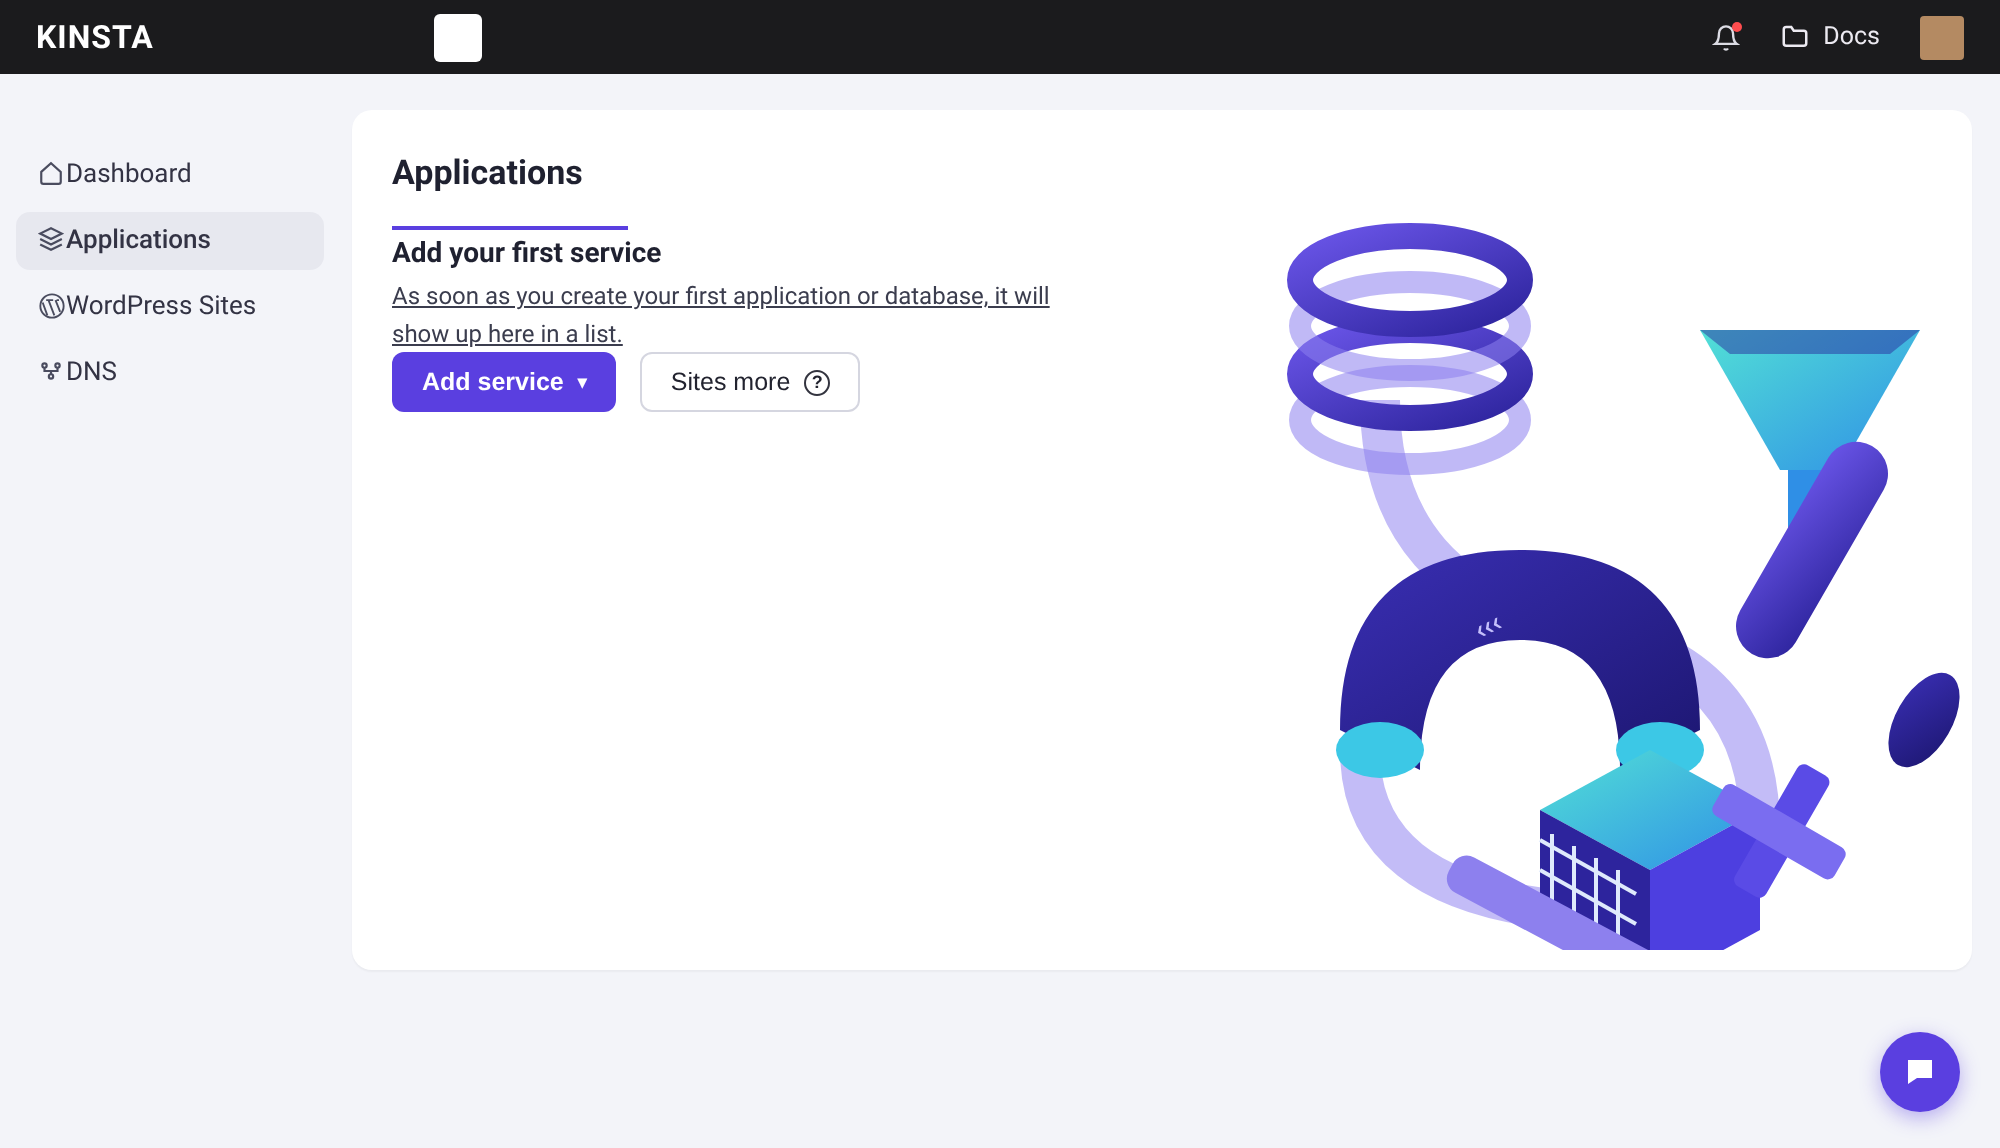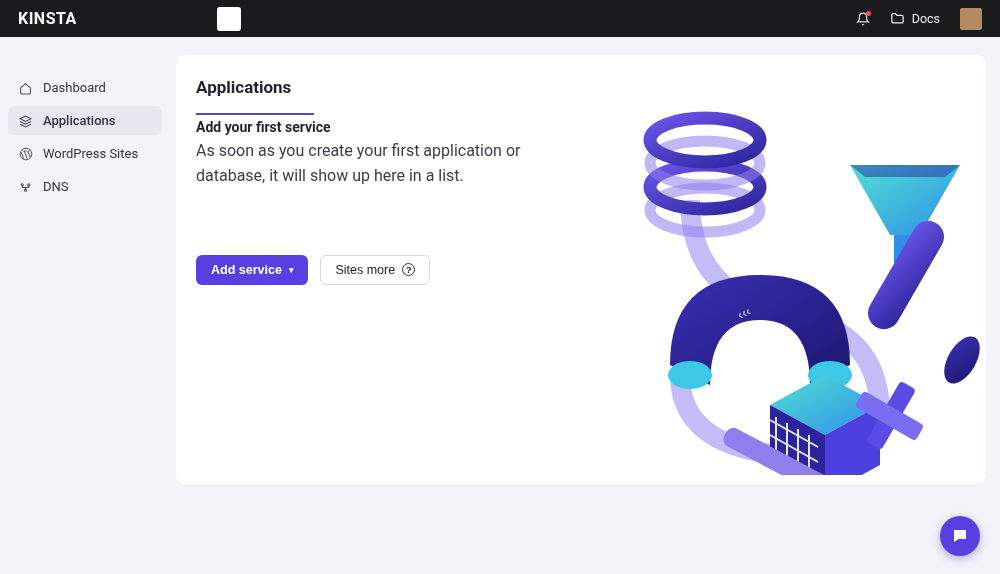--- a/index.html
+++ b/index.html
@@ -12,33 +12,33 @@
   .top-spacer { flex:1; }
   .top-badge { width:24px; height:24px; background:#fff; border-radius:3px; margin-left:140px;}
   .top-right { display:flex; align-items:center; gap:20px; }
   .bell-wrap { position:relative; display:flex; align-items:center; cursor:pointer;}
   .bell-dot { position:absolute; top:-1px; right:-1px; width:5px; height:5px; background:#ff4d4f; border-radius:50%; }
   .docs-link { display:flex; align-items:center; gap:7px; color:#eceaf1; font-size:12.5px; cursor:pointer;}
   .avatar { width:22px; height:22px; background:#b48a62; border-radius:2px; cursor:pointer;}
   
   .layout { display:flex; width:100%; height:calc(574px - 37px); }
   .sidebar { width:170px; padding: 36px 8px 0 8px; }
-  .nav-item { display:flex; align-items:flex-end; gap:10px; padding:7px 10px; border-radius:7px; font-size:13px; color:#333344; cursor:pointer; margin-bottom:4px;}
+  .nav-item { display:flex; align-items:flex-start; padding:7px 10px; border-radius:7px; font-size:13px; color:#333344; cursor:pointer; margin-bottom:4px;}
   .nav-item.active { background:#e7e8ef; font-weight:500;}
   .nav-icon { width:15px; display:flex; align-items:center; justify-content:center; color:#4a4c5f;}
   
   .main-wrap { flex:1; padding: 18px 14px 10px 6px; }
   .panel { background:#fff; border-radius:10px; height:430px; padding: 22px 20px 0 20px; position:relative; overflow:hidden; box-shadow:0 1px 1px rgba(0,0,0,0.04);}
   .panel h1 { font-size:17px; font-weight:700; margin-bottom:16px;}
   .accent-bar { width:118px; height:2px; background:#5a3fe0; margin-bottom:4px;}
   .credits { font-size:10.5px; color:#6b6d80; margin-bottom:5px;}
   .sub-h { font-size:14px; font-weight:700; margin-bottom:4px;}
-  .desc { font-size:16px; color:#3b3d4e; max-width:360px; line-height:1.55; margin-bottom:18px;}
+  .desc { font-size:12px; color:#3b3d4e; max-width:360px; line-height:1.55; margin-bottom:0;text-decoration:underline;}
   .btn-row { display:flex; gap:12px; }
-  .btn { display:inline-flex; align-items:center; gap:7px; font-size:12.5px; padding:8px 15px; border-radius:6px; cursor:pointer; border:none;margin-top:48px;}
+  .btn { display:inline-flex; align-items:center; gap:7px; font-size:12.5px; padding:8px 15px; border-radius:6px; cursor:pointer; border:none;}
   .btn-primary { background:#5a3fe0; color:#fff; font-weight:600;}
   .btn-primary .chev { font-size:9px; }
   .btn-secondary { background:#fff; color:#22232f; border:1px solid #d5d6e0; font-weight:500; padding:7px 14px;}
   .btn-secondary .q { width:13px; height:13px; border:1.3px solid #33343f; border-radius:50%; display:inline-flex; align-items:center; justify-content:center; font-size:9px; font-weight:700;}
   
   .hero { position:absolute; right:6px; top:50px; width:360px; height:370px; }
   
   .chat-fab { position:fixed; right:20px; bottom:18px; width:40px; height:40px; background:#5a3fe0; border-radius:50%; display:flex; align-items:center; justify-content:center; cursor:pointer; box-shadow:0 3px 10px rgba(90,63,224,0.4);}
 </style>
 </head>

